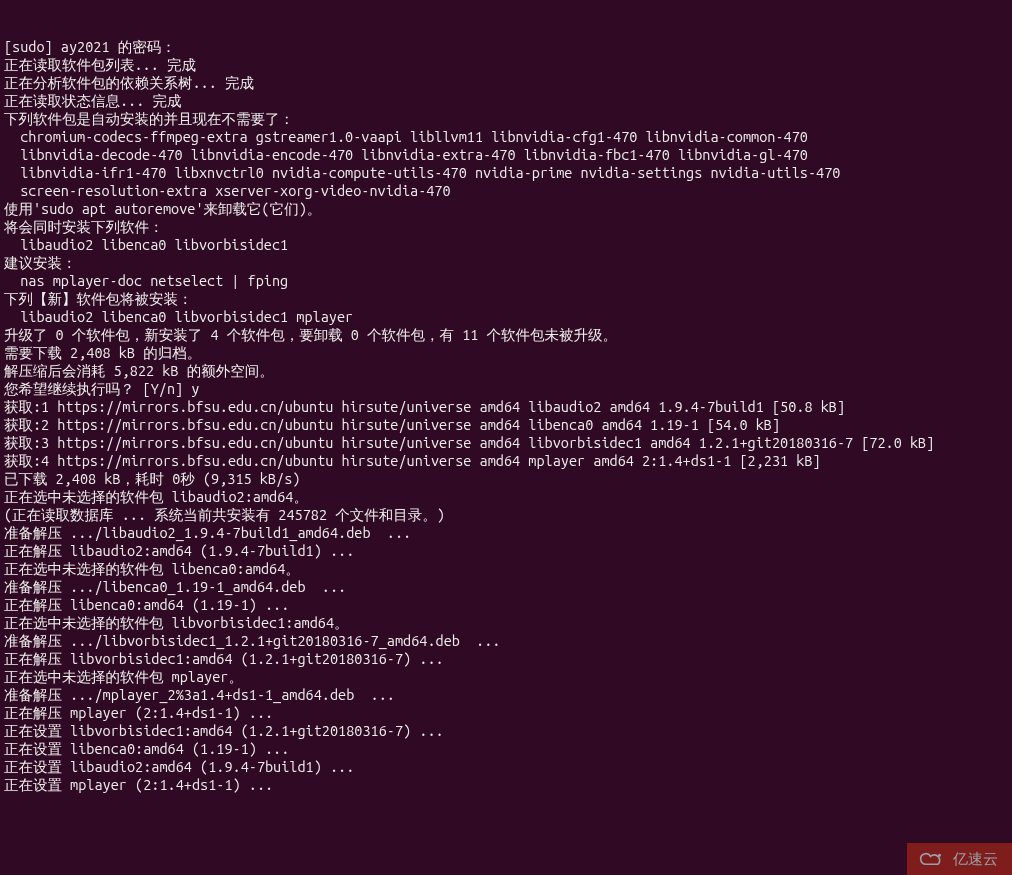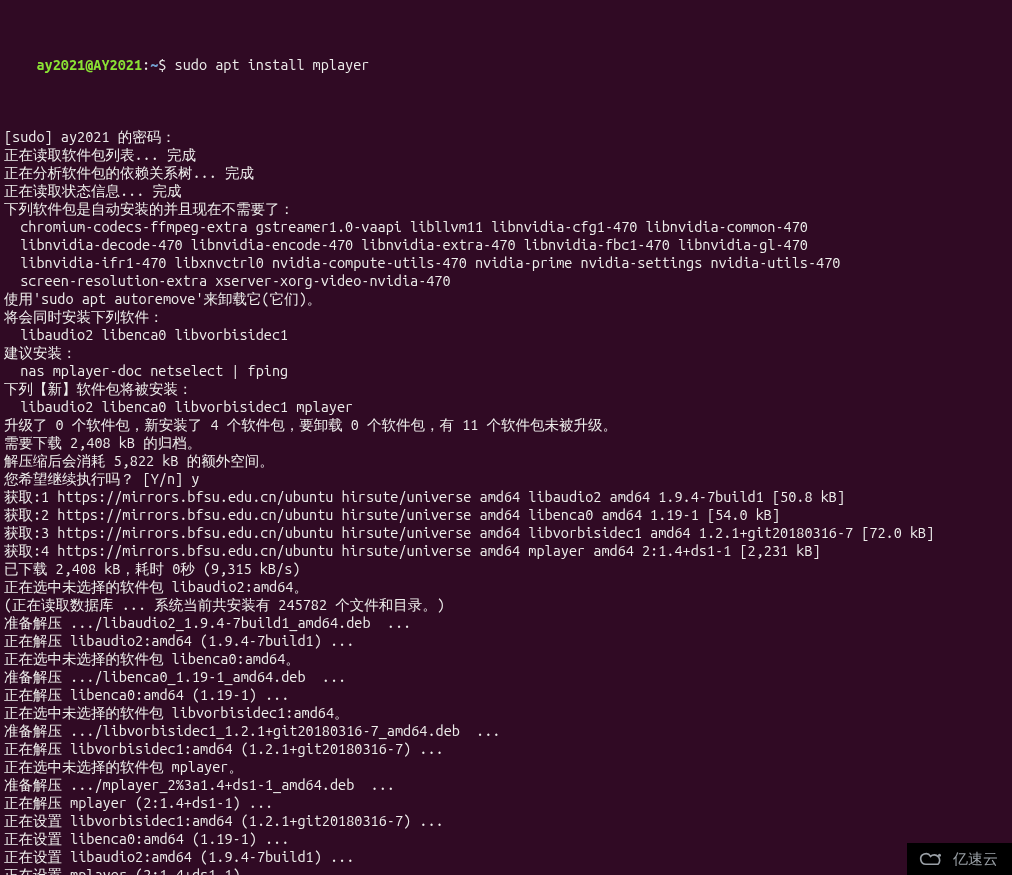--- a/index.html
+++ b/index.html
@@ -21,39 +21,36 @@
   .user { color: #8ae234; font-weight: bold; }
   .host { color: #8ae234; font-weight: bold; }
   .colon { color: #eeeeec; }
   .path { color: #729fcf; font-weight: bold; }
   .dollar { color: #eeeeec; }
   .cmd { color: #eeeeec; }
   .watermark {
     position: absolute;
     right: 0;
     bottom: 0;
-    background: #000000;
+    background: #7f1d1d;
     color: #9aa0a6;
     font-family: sans-serif;
     font-size: 15px;
     font-weight: 500;
     padding: 6px 14px 6px 10px;
     display: flex;
     align-items: center;
     gap: 6px;
   }
   .watermark svg { width: 30px; height: 20px; }
 </style>
 </head>
 <body>
 
 <div class="terminal">
-  <div class="line">
-    <span class="user">ay2021</span><span class="user">@</span><span class="host">AY2021</span><span class="colon">:</span><span class="path">~</span><span class="dollar">$ </span><span class="cmd">sudo apt install mplayer</span>
-  </div>
   <div id="output"><div class="line">[sudo] ay2021 的密码：</div><div class="line">正在读取软件包列表... 完成</div><div class="line">正在分析软件包的依赖关系树... 完成</div><div class="line">正在读取状态信息... 完成</div><div class="line">下列软件包是自动安装的并且现在不需要了：</div><div class="line">  chromium-codecs-ffmpeg-extra gstreamer1.0-vaapi libllvm11 libnvidia-cfg1-470 libnvidia-common-470</div><div class="line">  libnvidia-decode-470 libnvidia-encode-470 libnvidia-extra-470 libnvidia-fbc1-470 libnvidia-gl-470</div><div class="line">  libnvidia-ifr1-470 libxnvctrl0 nvidia-compute-utils-470 nvidia-prime nvidia-settings nvidia-utils-470</div><div class="line">  screen-resolution-extra xserver-xorg-video-nvidia-470</div><div class="line">使用'sudo apt autoremove'来卸载它(它们)。</div><div class="line">将会同时安装下列软件：</div><div class="line">  libaudio2 libenca0 libvorbisidec1</div><div class="line">建议安装：</div><div class="line">  nas mplayer-doc netselect | fping</div><div class="line">下列【新】软件包将被安装：</div><div class="line">  libaudio2 libenca0 libvorbisidec1 mplayer</div><div class="line">升级了 0 个软件包，新安装了 4 个软件包，要卸载 0 个软件包，有 11 个软件包未被升级。</div><div class="line">需要下载 2,408 kB 的归档。</div><div class="line">解压缩后会消耗 5,822 kB 的额外空间。</div><div class="line">您希望继续执行吗？ [Y/n] y</div><div class="line">获取:1 https://mirrors.bfsu.edu.cn/ubuntu hirsute/universe amd64 libaudio2 amd64 1.9.4-7build1 [50.8 kB]</div><div class="line">获取:2 https://mirrors.bfsu.edu.cn/ubuntu hirsute/universe amd64 libenca0 amd64 1.19-1 [54.0 kB]</div><div class="line">获取:3 https://mirrors.bfsu.edu.cn/ubuntu hirsute/universe amd64 libvorbisidec1 amd64 1.2.1+git20180316-7 [72.0 kB]</div><div class="line">获取:4 https://mirrors.bfsu.edu.cn/ubuntu hirsute/universe amd64 mplayer amd64 2:1.4+ds1-1 [2,231 kB]</div><div class="line">已下载 2,408 kB，耗时 0秒 (9,315 kB/s)</div><div class="line">正在选中未选择的软件包 libaudio2:amd64。</div><div class="line">(正在读取数据库 ... 系统当前共安装有 245782 个文件和目录。)</div><div class="line">准备解压 .../libaudio2_1.9.4-7build1_amd64.deb  ...</div><div class="line">正在解压 libaudio2:amd64 (1.9.4-7build1) ...</div><div class="line">正在选中未选择的软件包 libenca0:amd64。</div><div class="line">准备解压 .../libenca0_1.19-1_amd64.deb  ...</div><div class="line">正在解压 libenca0:amd64 (1.19-1) ...</div><div class="line">正在选中未选择的软件包 libvorbisidec1:amd64。</div><div class="line">准备解压 .../libvorbisidec1_1.2.1+git20180316-7_amd64.deb  ...</div><div class="line">正在解压 libvorbisidec1:amd64 (1.2.1+git20180316-7) ...</div><div class="line">正在选中未选择的软件包 mplayer。</div><div class="line">准备解压 .../mplayer_2%3a1.4+ds1-1_amd64.deb  ...</div><div class="line">正在解压 mplayer (2:1.4+ds1-1) ...</div><div class="line">正在设置 libvorbisidec1:amd64 (1.2.1+git20180316-7) ...</div><div class="line">正在设置 libenca0:amd64 (1.19-1) ...</div><div class="line">正在设置 libaudio2:amd64 (1.9.4-7build1) ...</div><div class="line">正在设置 mplayer (2:1.4+ds1-1) ...</div></div>
   
 </div>
 
 <div class="watermark">
   <svg viewBox="0 0 40 24">
     <path fill="none" stroke="#9aa0a6" stroke-width="2.2" d="M12 19a7 7 0 1 1 6-10.5A6 6 0 1 1 28 19H12z"></path>
     <circle cx="30" cy="7" r="2" fill="#9aa0a6"></circle>
   </svg>
   <span>亿速云</span>

